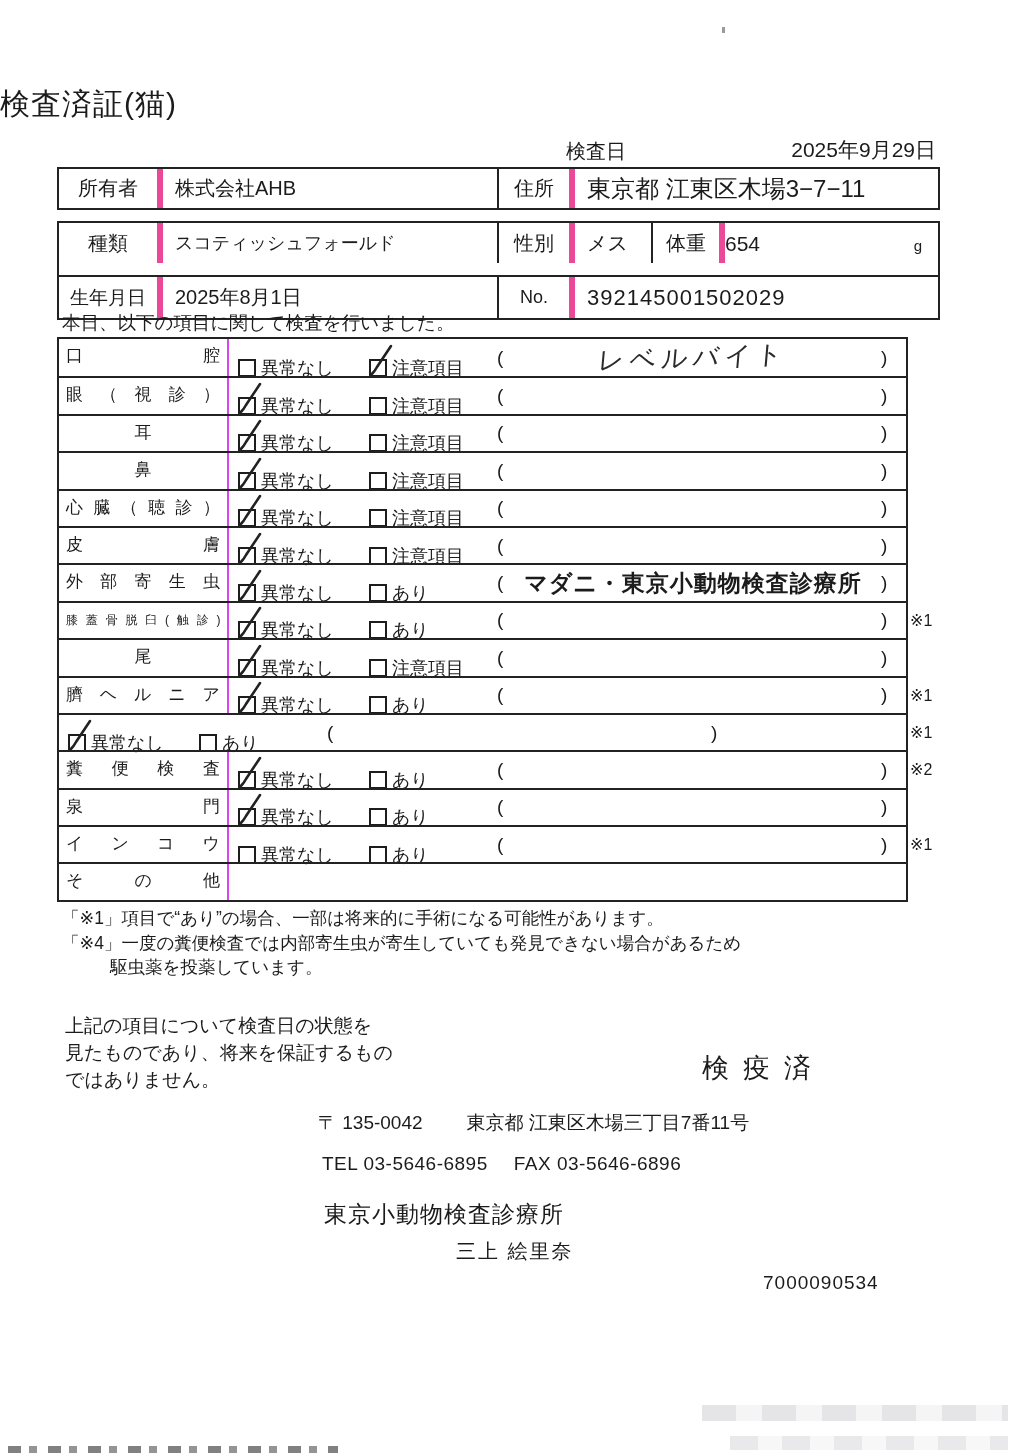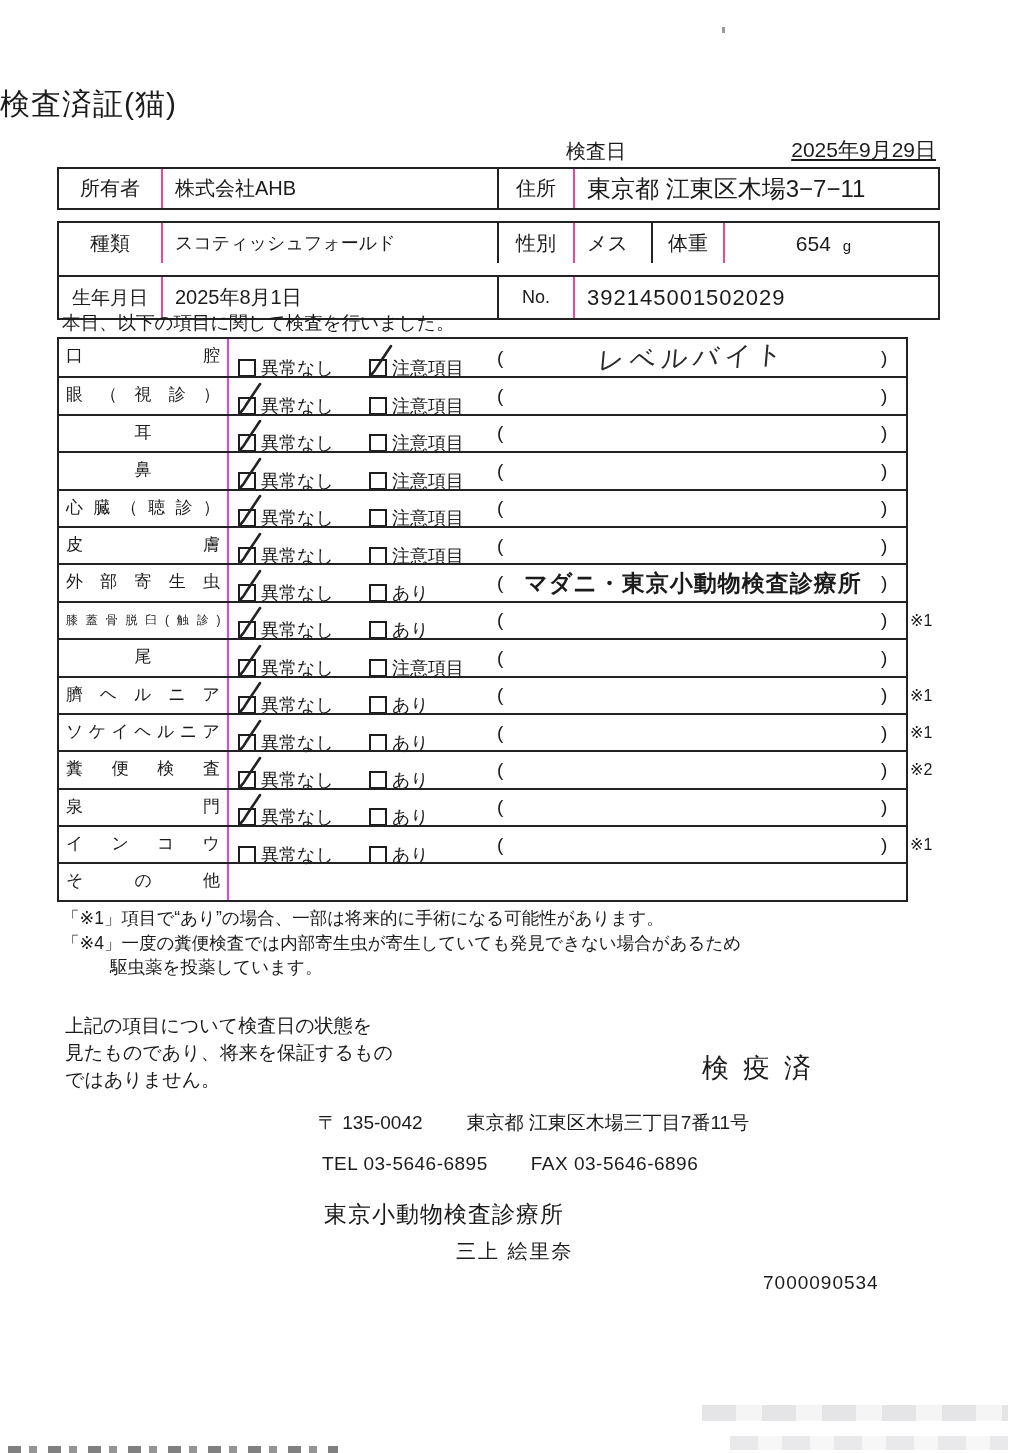--- a/index.html
+++ b/index.html
@@ -3,36 +3,36 @@
 <meta charset="utf-8">
 <style>
   html,body{margin:0;padding:0;background:#ffffff;}
   .page{position:relative;width:1012px;height:1453px;background:#fff;
         font-family:"Liberation Sans","DejaVu Sans",sans-serif;color:#1b1b1b;overflow:hidden;}
   .abs{position:absolute;}
 
   
   .title{top:84px;left:0;width:984px;font-size:30px;letter-spacing:1px;}
   .insp-label{top:138px;left:566px;font-size:20px;}
-  .insp-date{top:136px;left:636px;width:300px;text-align:right;font-size:21px;text-decoration:underline;}
+  .insp-date{top:136px;left:636px;width:300px;text-align:right;font-size:21px;}
 
   .htable{position:absolute;left:57px;width:883px;border:2px solid #222;box-sizing:border-box;background:#fff;}
   .hrow{display:flex;height:39px;}
   .hrow + .hrow{border-top:2px solid #222;}
   .hcell{box-sizing:border-box;display:flex;align-items:center;font-size:20px;}
-  .hlabel{justify-content:center;border-right:2px solid #ec4899;}
+  .hlabel{justify-content:center;border-right:6px solid #ec4899;}
   .hval{padding-left:12px;border-right:2px solid #222;}
   .hcell:last-child{border-right:none;}
   .w-label1{width:104px;}
   .w-val1{width:336px;}
   .w-label2{width:76px;}
   .w-val2{flex:1;}
   .w-sex{width:78px;}
   .w-wlabel{width:72px;}
-  .weightcell{flex:1;justify-content:center;padding-right:16px;align-items:baseline;padding-top:9px;}
+  .weightcell{flex:1;justify-content:space-between;padding-right:16px;align-items:baseline;padding-top:9px;}
   .wunit{font-size:15px;margin-left:12px;}
   .noval{font-size:22px;letter-spacing:1px;}
 
   .intro{top:310px;left:62px;font-size:18.5px;}
 
   
   .mtable{position:absolute;left:57px;top:337px;width:851px;border:2px solid #222;box-sizing:border-box;}
   .trow{position:relative;display:flex;height:37.4px;box-sizing:border-box;}
   .trow + .trow{border-top:2px solid #222;}
   .tlabel{width:170px;box-sizing:border-box;border-right:2px solid #d946ef;
@@ -62,21 +62,21 @@
          display:flex;align-items:center;font-size:16px;}
 
   
   .fn{left:62px;font-size:17.5px;}
   .fn1{top:906px;}
   .fn2{top:931px;}
   .fn3{top:955px;left:110px;}
   .disc{top:1012px;left:65px;font-size:19px;line-height:27px;white-space:pre-line;}
   .quar{top:1050px;left:702px;font-size:27px;letter-spacing:14px;}
   .addrline{top:1110px;left:318px;font-size:19px;display:flex;gap:44px;}
-  .telline{top:1153px;left:322px;font-size:19px;display:flex;gap:43px;letter-spacing:0.5px;}
+  .telline{top:1153px;left:322px;font-size:19px;display:flex;gap:26px;letter-spacing:0.5px;}
   .clinic{top:1199px;left:324px;font-size:23px;letter-spacing:1px;}
   .examiner{top:1238px;left:456px;font-size:20px;letter-spacing:2px;}
   .serial{top:1272px;left:763px;font-size:19px;letter-spacing:1px;}
 
   
   .speck{top:27px;left:722px;width:3px;height:6px;background:#9a9a9a;}
   .bl-strip{top:1446px;left:8px;width:330px;height:7px;opacity:.7;
             background:repeating-linear-gradient(90deg,#4a4a4a 0 13px,transparent 13px 21px,#666 21px 29px,transparent 29px 40px);}
   .br-smudge1{top:1405px;left:702px;width:306px;height:16px;
               background:repeating-linear-gradient(90deg,#e5e5e8 0 34px,#f5f5f6 34px 60px);}
@@ -364,21 +364,20 @@
         <span class="paren po">(</span>
         <span class="notewrap">
             <span class="note"></span>
           </span>
         <span class="paren pc">)</span>
       </div>
       <div class="fmark">※1</div>
     </div>
 
     <div class="trow">
-      <div class="tlabel just">ソケイヘルニア</div>
       <div class="tcontent">
         <span class="cbgroup g1">
             <span class="cb checked">
               <svg viewBox="0 0 28 37">
                 <path d="M4 32 C6 30 8 28 10 24 L24 3"></path>
               </svg>
             </span>
             <span class="cblabel">異常なし</span>
           </span>
         <span class="cbgroup g2">

